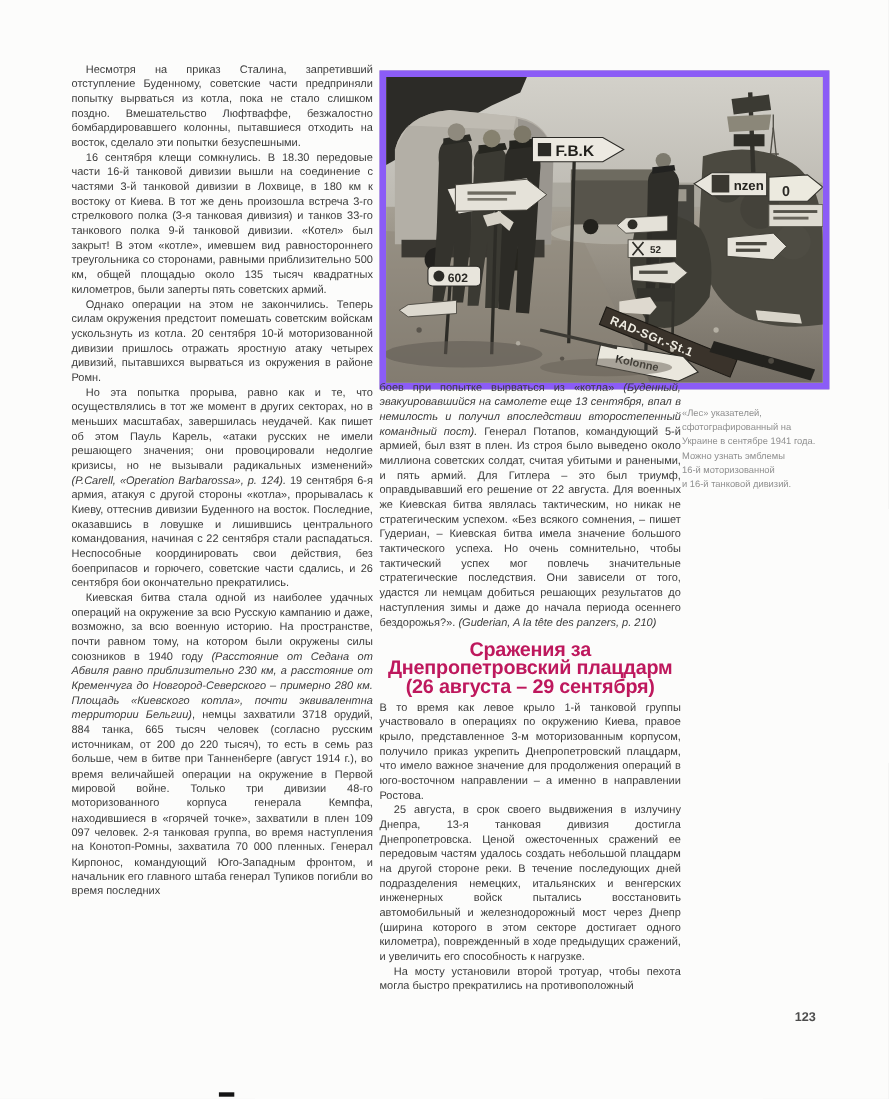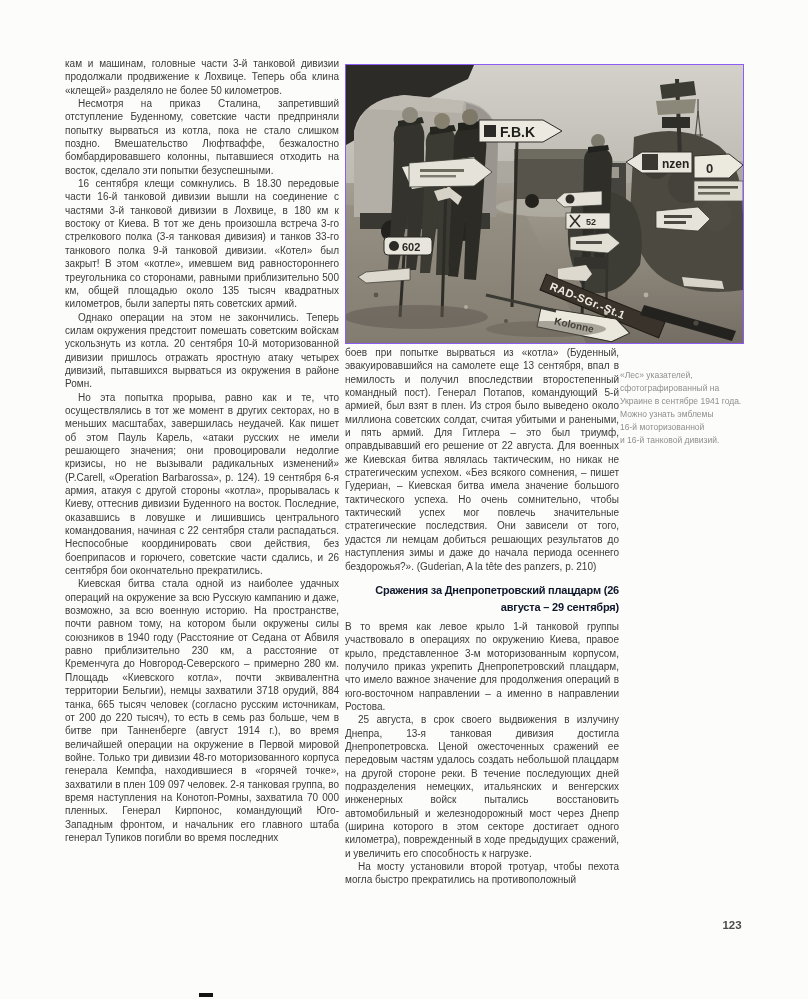--- a/index.html
+++ b/index.html
@@ -1,29 +1,29 @@
 <!DOCTYPE html>
 <html lang="ru"><head>
 <meta charset="utf-8">
 <style>
   html,body{margin:0;padding:0;background:#e8e8e8;}
   .page{position:relative;width:808px;height:999px;background:#fcfcfb;overflow:hidden;
         font-family:"Liberation Sans", sans-serif;color:#3b3b3b;}
   .col{position:absolute;text-align:justify;font-size:10px;line-height:13.35px;}
   .col p{margin:0;}
   .col p.indent{text-indent:13px;}
-  .col .it{margin-top:12px;}
-  .col h2{font-size:11px;line-height:17px;margin:9px 0 4px 0;color:#0f172a;
-          letter-spacing:-0.2px;text-align:right;}
+  .col .it{font-style:italic;margin-top:12px;}
+  .col h2{font-size:18px;line-height:17px;margin:9px 0 4px 0;color:#be185d;
+          letter-spacing:-0.2px;text-align:center;}
   #col-left{left:65px;top:57px;width:274px;}
   #col-right{left:345px;top:346px;width:274px;}
   .caption{position:absolute;left:620px;top:369px;width:160px;font-size:8.5px;
            line-height:13.1px;color:#8f8f8f;text-align:left;}
   .photo{position:absolute;left:345px;top:64px;width:397px;height:278px;
-         border:1px solid #8b5cf6;background:#b9b6ae;}
+         border:6px solid #8b5cf6;background:#b9b6ae;}
   .photo svg{display:block;}
   .pagenum{position:absolute;left:702px;top:919px;width:60px;text-align:center;
            font-size:11.5px;color:#4c4c4c;font-weight:bold;}
   .artifact{position:absolute;left:199px;top:993px;width:14px;height:4px;background:#141414;}
 </style>
 </head>
 <body>
 
 <div class="page">
 
@@ -187,21 +187,20 @@
   <div class="caption">
       <div>«Лес» указателей,</div>
       <div>сфотографированный на</div>
       <div>Украине в сентябре 1941 года.</div>
       <div>Можно узнать эмблемы</div>
       <div>16-й моторизованной</div>
       <div>и 16-й танковой дивизий.</div>
     </div>
 
   <div class="col" id="col-left">
-      <p><span>кам и машинам, головные части 3-й танковой дивизии продолжали продвижение к Лохвице. Теперь оба клина «клещей» разделяло не более 50 километров.</span></p>
       <p class="indent"><span>Несмотря на приказ Сталина, запретивший отступление Буденному, советские части предприняли попытку вырваться из котла, пока не стало слишком поздно. Вмешательство Люфтваффе, безжалостно бомбардировавшего колонны, пытавшиеся отходить на восток, сделало эти попытки безуспешными.</span></p>
       <p class="indent"><span>16 сентября клещи сомкнулись. В 18.30 передовые части 16-й танковой дивизии вышли на соединение с частями 3-й танковой дивизии в Лохвице, в 180 км к востоку от Киева. В тот же день произошла встреча 3-го стрелкового полка (3-я танковая дивизия) и танков 33-го танкового полка 9-й танковой дивизии. «Котел» был закрыт! В этом «котле», имевшем вид равностороннего треугольника со сторонами, равными приблизительно 500 км, общей площадью около 135 тысяч квадратных километров, были заперты пять советских армий.</span></p>
       <p class="indent"><span>Однако операции на этом не закончились. Теперь силам окружения предстоит помешать советским войскам ускользнуть из котла. 20 сентября 10-й моторизованной дивизии пришлось отражать яростную атаку четырех дивизий, пытавшихся вырваться из окружения в районе Ромн.</span></p>
       <p class="indent"><span>Но эта попытка прорыва, равно как и те, что осуществлялись в тот же момент в других секторах, но в меньших масштабах, завершилась неудачей. Как пишет об этом Пауль Карель, «атаки русских не имели решающего значения; они провоцировали недолгие кризисы, но не вызывали радикальных изменений» </span><span class="it">(P.Carell, «Operation Barbarossa», p. 124).</span><span> 19 сентября 6-я армия, атакуя с другой стороны «котла», прорывалась к Киеву, оттеснив дивизии Буденного на восток. Последние, оказавшись в ловушке и лишившись центрального командования, начиная с 22 сентября стали распадаться. Неспособные координировать свои действия, без боеприпасов и горючего, советские части сдались, и 26 сентября бои окончательно прекратились.</span></p>
       <p class="indent"><span>Киевская битва стала одной из наиболее удачных операций на окружение за всю Русскую кампанию и даже, возможно, за всю военную историю. На пространстве, почти равном тому, на котором были окружены силы союзников в 1940 году </span><span class="it">(Расстояние от Седана от Абвиля равно приблизительно 230 км, а расстояние от Кременчуга до Новгород-Северского – примерно 280 км. Площадь «Киевского котла», почти эквивалентна территории Бельгии)</span><span>, немцы захватили 3718 орудий, 884 танка, 665 тысяч человек (согласно русским источникам, от 200 до 220 тысяч), то есть в семь раз больше, чем в битве при Танненберге (август 1914 г.), во время величайшей операции на окружение в Первой мировой войне. Только три дивизии 48-го моторизованного корпуса генерала Кемпфа, находившиеся в «горячей точке», захватили в плен 109 097 человек. 2-я танковая группа, во время наступления на Конотоп-Ромны, захватила 70 000 пленных. Генерал Кирпонос, командующий Юго-Западным фронтом, и начальник его главного штаба генерал Тупиков погибли во время последних</span></p>
     </div>
   <div class="col" id="col-right">
       <p><span>боев при попытке вырваться из «котла» </span><span class="it">(Буденный, эвакуировавшийся на самолете еще 13 сентября, впал в немилость и получил впоследствии второстепенный командный пост).</span><span> Генерал Потапов, командующий 5-й армией, был взят в плен. Из строя было выведено около миллиона советских солдат, считая убитыми и ранеными, и пять армий. Для Гитлера – это был триумф, оправдывавший его решение от 22 августа. Для военных же Киевская битва являлась тактическим, но никак не стратегическим успехом. «Без всякого сомнения, – пишет Гудериан, – Киевская битва имела значение большого тактического успеха. Но очень сомнительно, чтобы тактический успех мог повлечь значительные стратегические последствия. Они зависели от того, удастся ли немцам добиться решающих результатов до наступления зимы и даже до начала периода осеннего бездорожья?». </span><span class="it">(Guderian, A la tête des panzers, p. 210)</span></p>
       <h2>Сражения за Днепропетровский плацдарм (26 августа – 29 сентября)</h2>
       <p><span>В то время как левое крыло 1-й танковой группы участвовало в операциях по окружению Киева, правое крыло, представленное 3-м моторизованным корпусом, получило приказ укрепить Днепропетровский плацдарм, что имело важное значение для продолжения операций в юго-восточном направлении – а именно в направлении Ростова.</span></p>

